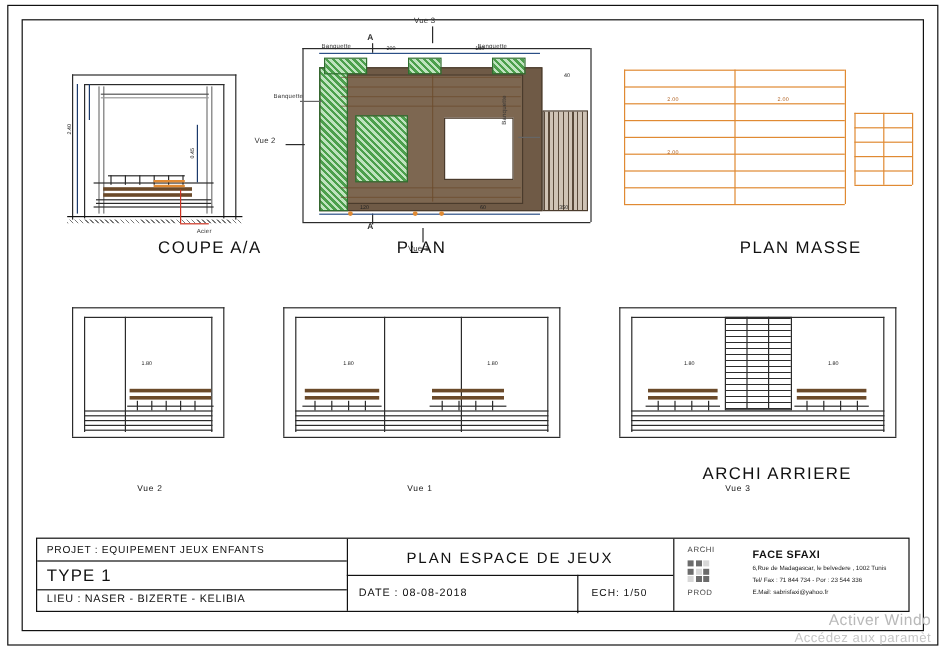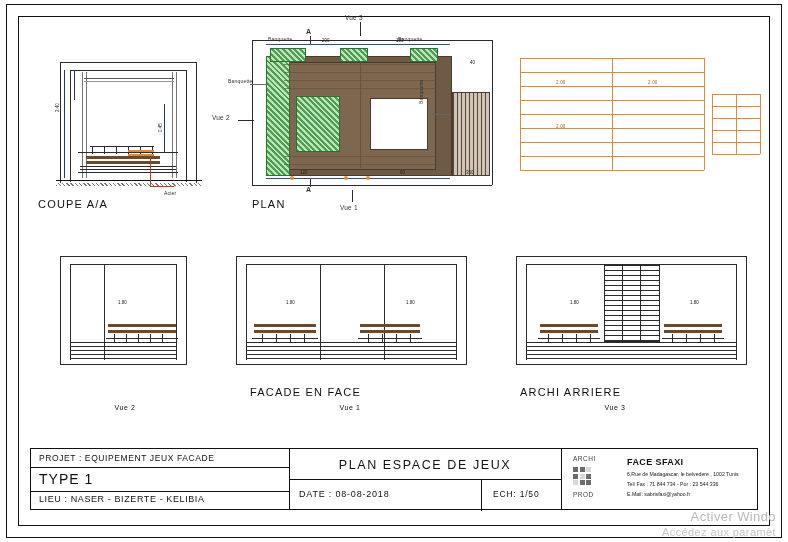--- a/index.html
+++ b/index.html
@@ -1,21 +1,21 @@
 <!DOCTYPE html>
 <html><head>
 <meta charset="utf-8">
 <style>
   html,body{margin:0;padding:0;background:#ffffff;}
   body{width:788px;height:542px;font-family:"Liberation Sans", sans-serif;overflow:hidden;}
   #sheet{position:relative;width:788px;height:542px;background:#ffffff;}
   .outer-border{position:absolute;left:6px;top:4px;width:776px;height:534px;border:1px solid #111;box-sizing:border-box;}
   .inner-border{position:absolute;left:18px;top:16px;width:752px;height:510px;border:1px solid #111;box-sizing:border-box;}
 
-  .caption{position:absolute;font-size:11px;letter-spacing:1.2px;color:#111;text-align:left;font-family:"Liberation Sans", sans-serif;}
+  .caption{position:absolute;font-size:14px;letter-spacing:1.2px;color:#111;text-align:right;font-family:"Liberation Sans", sans-serif;}
   .subcaption{position:absolute;font-size:7px;letter-spacing:.6px;color:#111;text-align:center;}
   .tiny{position:absolute;font-size:5px;color:#333;letter-spacing:.2px;}
   .tinyo{position:absolute;font-size:4.5px;color:#b06020;letter-spacing:.2px;}
 
   
   .blk{position:absolute;}
   .ln{position:absolute;background:#2b2b2b;}
   .lng{position:absolute;background:#777;}
   .lnb{position:absolute;background:#1b3a6b;}
   .lno{position:absolute;background:#e08a33;}
@@ -185,20 +185,21 @@
     <div class="lno" style="left:712px;top:142px;width:48px;height:1px;"></div>
     <div class="lno" style="left:712px;top:154px;width:48px;height:1px;"></div>
     <div class="lno" style="left:712px;top:94px;width:1px;height:60px;"></div>
     <div class="lno" style="left:736px;top:94px;width:1px;height:60px;"></div>
     <div class="lno" style="left:760px;top:94px;width:1px;height:60px;"></div>
 
     <div class="tinyo" style="left:556px;top:80px;">2.00</div>
     <div class="tinyo" style="left:648px;top:80px;">2.00</div>
     <div class="tinyo" style="left:556px;top:124px;">2.00</div>
   </div>
+  <div class="caption" style="left:508px;top:198px;width:210px;">PLAN MASSE</div>
 
   <div>
     <div class="ln" style="left:60px;top:256px;width:1px;height:108px;"></div>
     <div class="ln" style="left:186px;top:256px;width:1px;height:108px;"></div>
     <div class="ln" style="left:60px;top:256px;width:127px;height:1px;"></div>
     <div class="ln" style="left:60px;top:364px;width:127px;height:1px;"></div>
     <div class="ln" style="left:70px;top:264px;width:1px;height:96px;"></div>
     <div class="ln" style="left:176px;top:264px;width:1px;height:96px;"></div>
     <div class="ln" style="left:70px;top:264px;width:107px;height:1px;"></div>
     <div class="ln" style="left:104px;top:264px;width:1px;height:96px;"></div>
@@ -250,21 +251,20 @@
     <div class="ln" style="left:276px;top:334px;width:1px;height:8px;"></div>
     <div class="ln" style="left:290px;top:334px;width:1px;height:8px;"></div>
     <div class="ln" style="left:304px;top:334px;width:1px;height:8px;"></div>
     <div class="ln" style="left:368px;top:334px;width:1px;height:8px;"></div>
     <div class="ln" style="left:382px;top:334px;width:1px;height:8px;"></div>
     <div class="ln" style="left:396px;top:334px;width:1px;height:8px;"></div>
     <div class="ln" style="left:410px;top:334px;width:1px;height:8px;"></div>
     <div class="dim" style="left:286px;top:300px;">1.80</div>
     <div class="dim" style="left:406px;top:300px;">1.80</div>
   </div>
-  <div class="caption" style="left:250px;top:386px;width:200px;">FACADE EN FACE</div>
   <div class="subcaption" style="left:250px;top:404px;width:200px;">Vue 1</div>
 
   <div>
     <div class="ln" style="left:516px;top:256px;width:1px;height:108px;"></div>
     <div class="ln" style="left:746px;top:256px;width:1px;height:108px;"></div>
     <div class="ln" style="left:516px;top:256px;width:231px;height:1px;"></div>
     <div class="ln" style="left:516px;top:364px;width:231px;height:1px;"></div>
     <div class="ln" style="left:526px;top:264px;width:1px;height:96px;"></div>
     <div class="ln" style="left:736px;top:264px;width:1px;height:96px;"></div>
     <div class="ln" style="left:526px;top:264px;width:211px;height:1px;"></div>
@@ -301,21 +301,21 @@
   <div class="subcaption" style="left:520px;top:404px;width:190px;">Vue 3</div>
 
   <div class="tb">
     <div class="vline" style="left:258px;"></div>
     <div class="vline" style="left:530px;"></div>
     <div class="hline" style="top:30px;left:258px;width:272px;"></div>
     <div class="hline" style="top:18px;left:0;width:258px;"></div>
     <div class="hline" style="top:42px;left:0;width:258px;"></div>
     <div class="vline" style="left:450px;top:30px;height:32px;"></div>
 
-    <div class="tb-text" style="left:8px;top:4px;font-size:8.5px;letter-spacing:.6px;">PROJET : EQUIPEMENT JEUX FACADE</div>
+    <div class="tb-text" style="left:8px;top:4px;font-size:8.5px;letter-spacing:.6px;">PROJET : EQUIPEMENT JEUX ENFANTS</div>
     <div class="tb-text" style="left:8px;top:22px;font-size:14px;letter-spacing:1px;">TYPE 1</div>
     <div class="tb-text" style="left:8px;top:45px;font-size:9px;letter-spacing:.6px;">LIEU : NASER - BIZERTE - KELIBIA</div>
 
     <div class="tb-text" style="left:268px;top:9px;width:252px;text-align:center;font-size:12.5px;letter-spacing:1.6px;">PLAN ESPACE DE JEUX</div>
     <div class="tb-text" style="left:268px;top:40px;font-size:9px;letter-spacing:.8px;">DATE : 08-08-2018</div>
     <div class="tb-text" style="left:462px;top:40px;font-size:8.5px;letter-spacing:.8px;">ECH:  1/50</div>
 
     <div class="tb-text" style="left:542px;top:6px;font-size:6.5px;letter-spacing:.5px;color:#444;">ARCHI</div>
     <div class="archi-logo" style="left:542px;top:18px;">
       <i></i>

